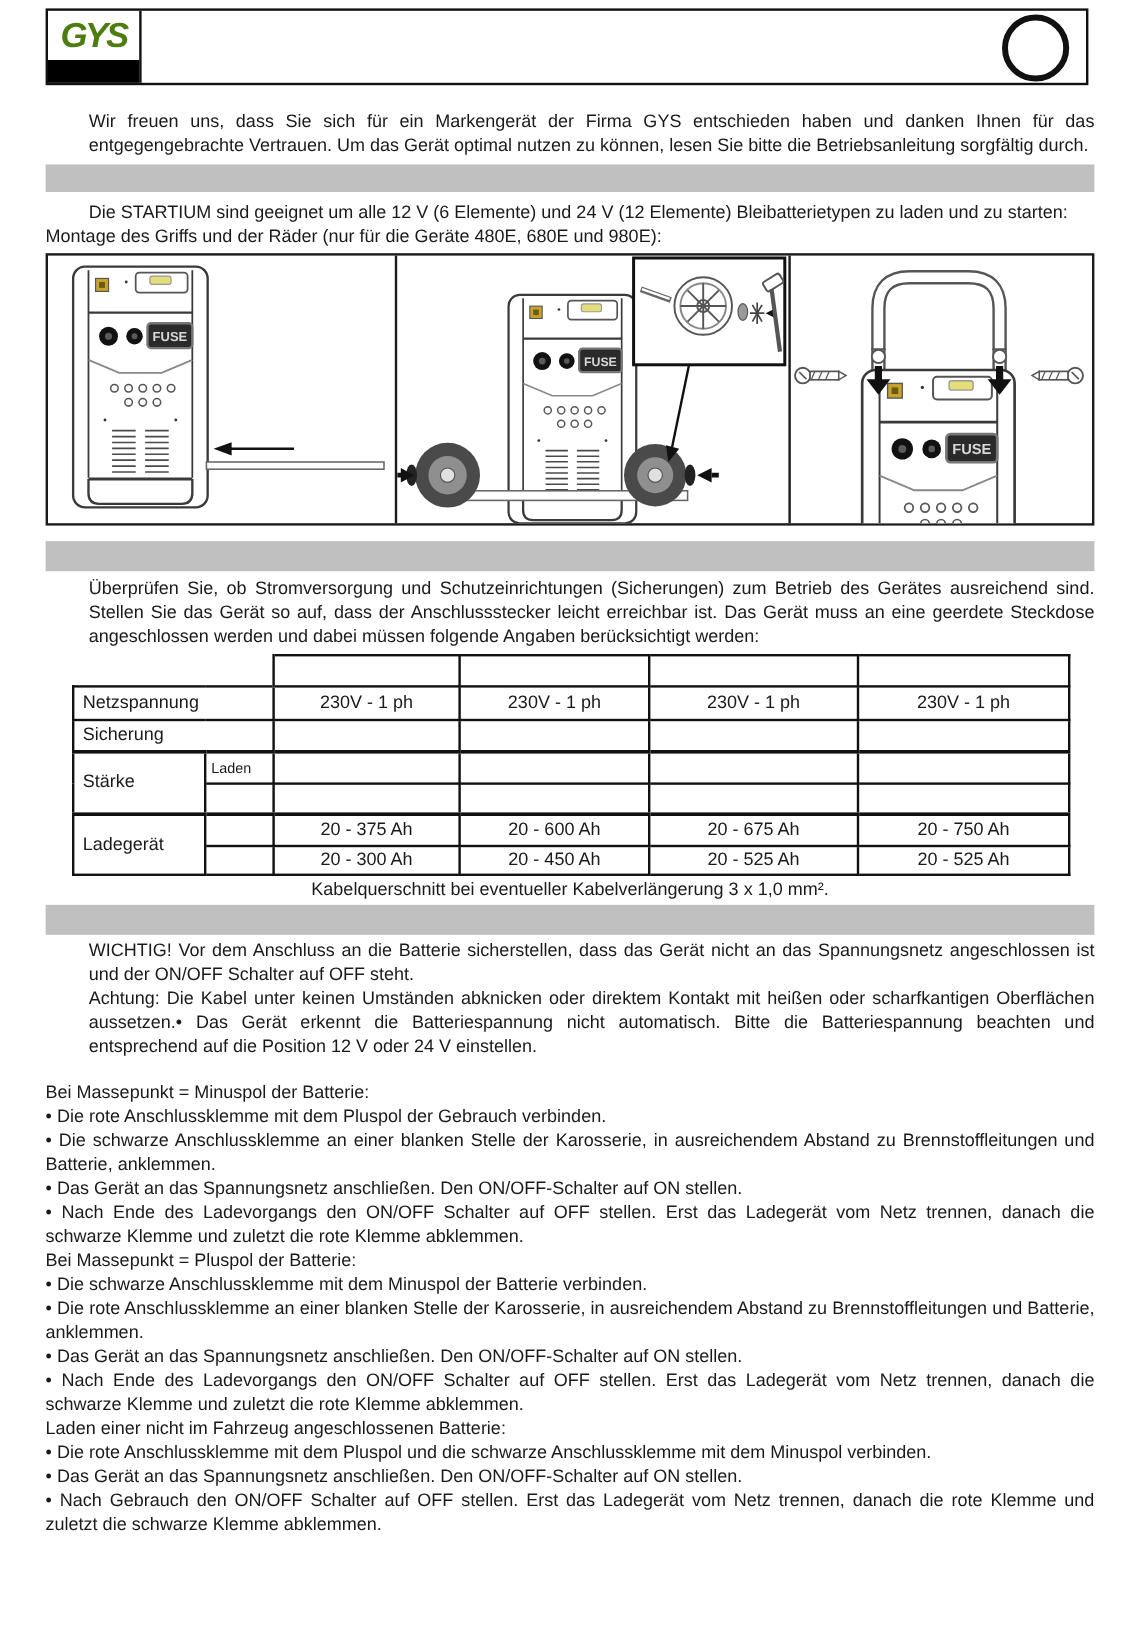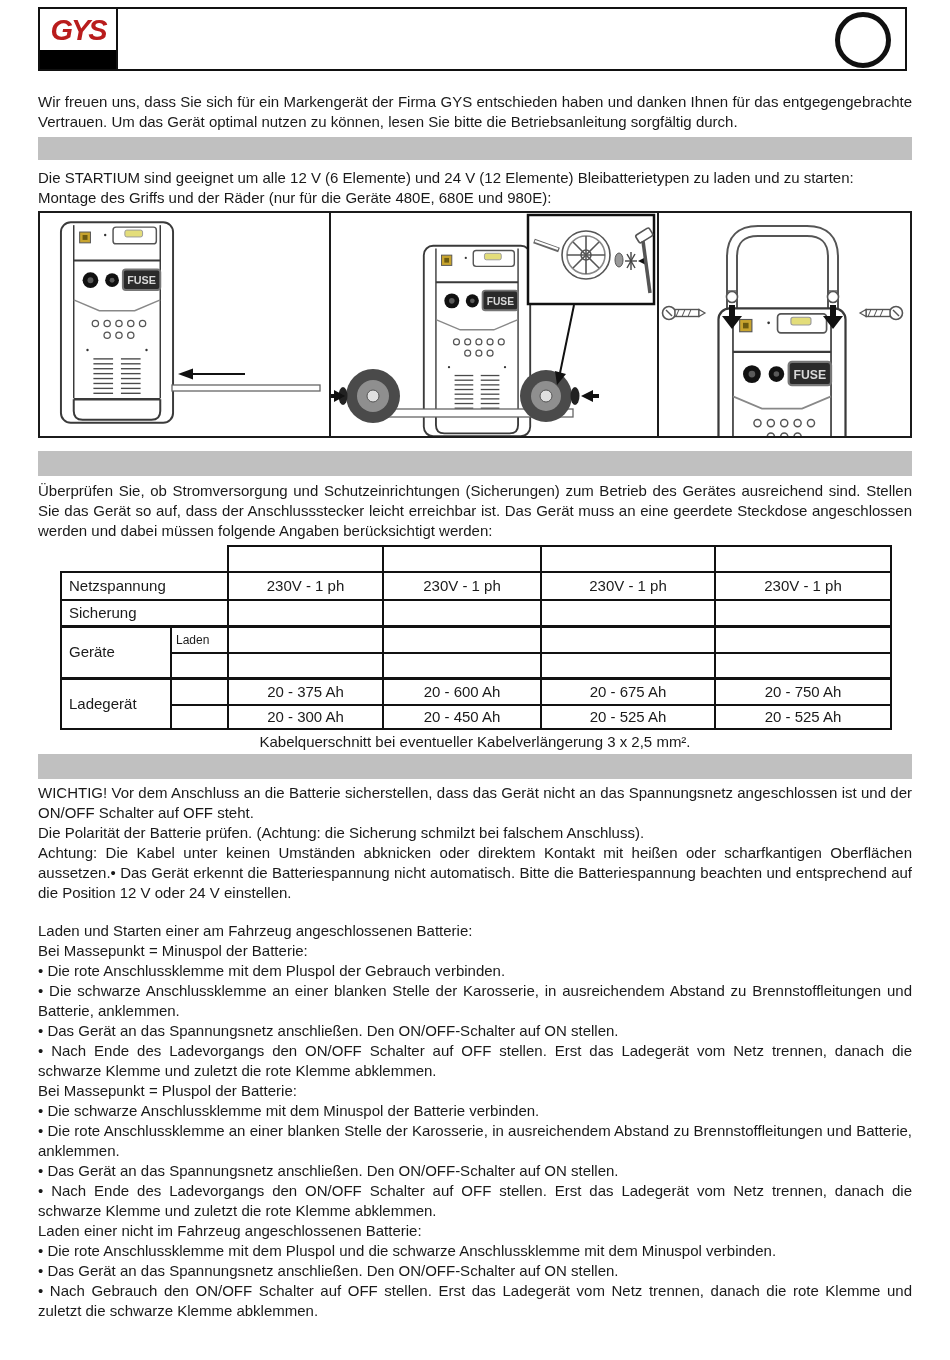--- a/index.html
+++ b/index.html
@@ -17,29 +17,29 @@
     margin:7px 43px 0 38px; height:64px;
     border:2px solid #111; position:relative; display:flex; background:#fff;
   }
   .logo-box {
     width:78px; height:100%; border-right:2px solid #111;
     display:flex; flex-direction:column;
   }
   .logo-text {
     flex:1; display:flex; align-items:center; justify-content:center;
     font-weight:bold; font-style:italic; font-size:29px; letter-spacing:-2px;
-    color:#b91c1c;
+    color:#4d7c0f;
   }
   .logo-bar { height:19px; background:#000; }
   .lang-circle {
     position:absolute; top:3px; right:14px; width:56px; height:56px;
     border:5px solid #111; border-radius:50%;
   }
 
-  p.just { text-align:justify; }
+  p.just { text-align:justify;margin-left:36px; }
   .bar { height:23px; background:#c0c0c0; }
 
   
   .figure-box {
     margin-top:3px; height:227px; border:2px solid #1b1b1b;
     display:flex; background:#fff;
   }
   .fig-panel { height:223px; }
   .fp1 { width:291px; border-right:2px solid #1b1b1b; }
   .fp2 { width:328px; border-right:2px solid #1b1b1b; }
@@ -281,21 +281,21 @@
         <td class="val">230V - 1 ph</td>
       </tr>
       <tr class="r2">
         <td colspan="2">Sicherung</td>
         <td class="val"></td>
         <td class="val"></td>
         <td class="val"></td>
         <td class="val"></td>
       </tr>
       <tr class="r3 sep">
-        <td rowspan="2">Geräte</td>
+        <td rowspan="2">Stärke</td>
         <td class="sub">Laden</td>
         <td class="val"></td>
         <td class="val"></td>
         <td class="val"></td>
         <td class="val"></td>
       </tr>
       <tr class="r4">
         <td class="sub"></td>
         <td class="val"></td>
         <td class="val"></td>
@@ -312,32 +312,30 @@
       </tr>
       <tr class="r6">
         <td class="sub"></td>
         <td class="val">20 - 300 Ah</td>
         <td class="val">20 - 450 Ah</td>
         <td class="val">20 - 525 Ah</td>
         <td class="val">20 - 525 Ah</td>
       </tr>
     </tbody>
       </table>
-    <div class="tbl-caption">Kabelquerschnitt bei eventueller Kabelverlängerung 3 x 2,5 mm².</div>
+    <div class="tbl-caption">Kabelquerschnitt bei eventueller Kabelverlängerung 3 x 1,0 mm².</div>
 
     <div class="bar" style="margin-top:2px;height:25px"></div>
 
     <div style="margin-top:4px">
       <p class="just">WICHTIG! Vor dem Anschluss an die Batterie sicherstellen, dass das Gerät nicht an das Spannungsnetz angeschlossen ist und der ON/OFF Schalter auf OFF steht.</p>
-      <p class="just">Die Polarität der Batterie prüfen. (Achtung: die Sicherung schmilzt bei falschem Anschluss).</p>
       <p class="just">Achtung: Die Kabel unter keinen Umständen abknicken oder direktem Kontakt mit heißen oder scharfkantigen Oberflächen aussetzen.• Das Gerät erkennt die Batteriespannung nicht automatisch. Bitte die Batteriespannung beachten und entsprechend auf die Position 12 V oder 24 V einstellen.</p>
     </div>
 
     <div class="charge" style="margin-top:18px">
-      <p>Laden und Starten einer am Fahrzeug angeschlossenen Batterie:</p>
       <p>Bei Massepunkt = Minuspol der Batterie:</p>
       <p>• Die rote Anschlussklemme mit dem Pluspol der Gebrauch verbinden.</p>
       <p>• Die schwarze Anschlussklemme an einer blanken Stelle der Karosserie, in ausreichendem Abstand zu Brennstoffleitungen und Batterie, anklemmen.</p>
       <p>• Das Gerät an das Spannungsnetz anschließen. Den ON/OFF-Schalter auf ON stellen.</p>
       <p>• Nach Ende des Ladevorgangs den ON/OFF Schalter auf OFF stellen. Erst das Ladegerät vom Netz trennen, danach die schwarze Klemme und zuletzt die rote Klemme abklemmen.</p>
       <p>Bei Massepunkt = Pluspol der Batterie:</p>
       <p>• Die schwarze Anschlussklemme mit dem Minuspol der Batterie verbinden.</p>
       <p>• Die rote Anschlussklemme an einer blanken Stelle der Karosserie, in ausreichendem Abstand zu Brennstoffleitungen und Batterie, anklemmen.</p>
       <p>• Das Gerät an das Spannungsnetz anschließen. Den ON/OFF-Schalter auf ON stellen.</p>
       <p>• Nach Ende des Ladevorgangs den ON/OFF Schalter auf OFF stellen. Erst das Ladegerät vom Netz trennen, danach die schwarze Klemme und zuletzt die rote Klemme abklemmen.</p>

